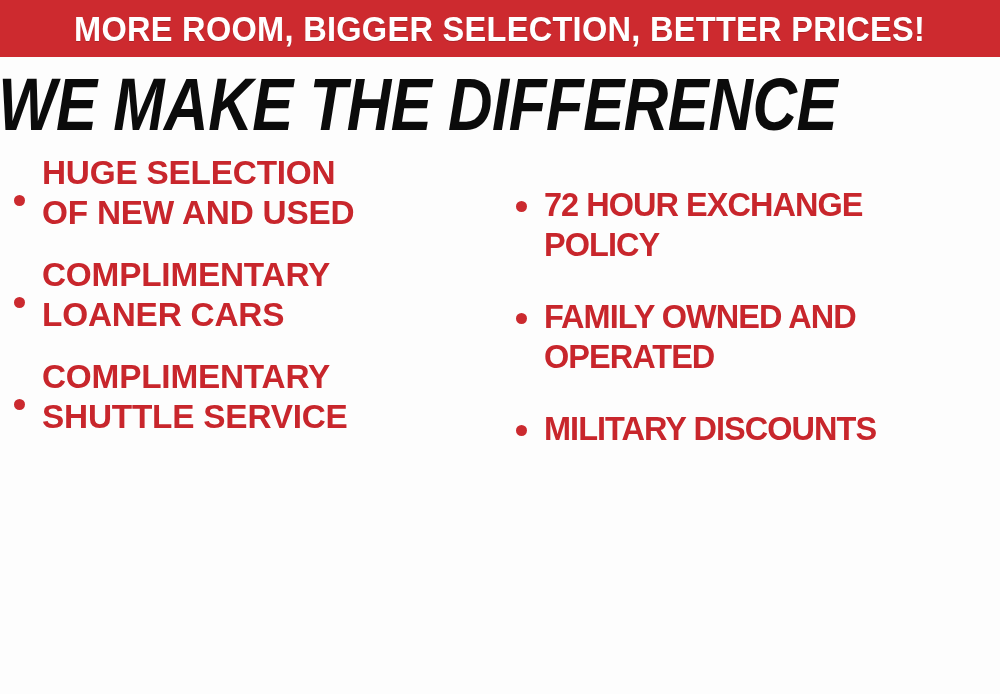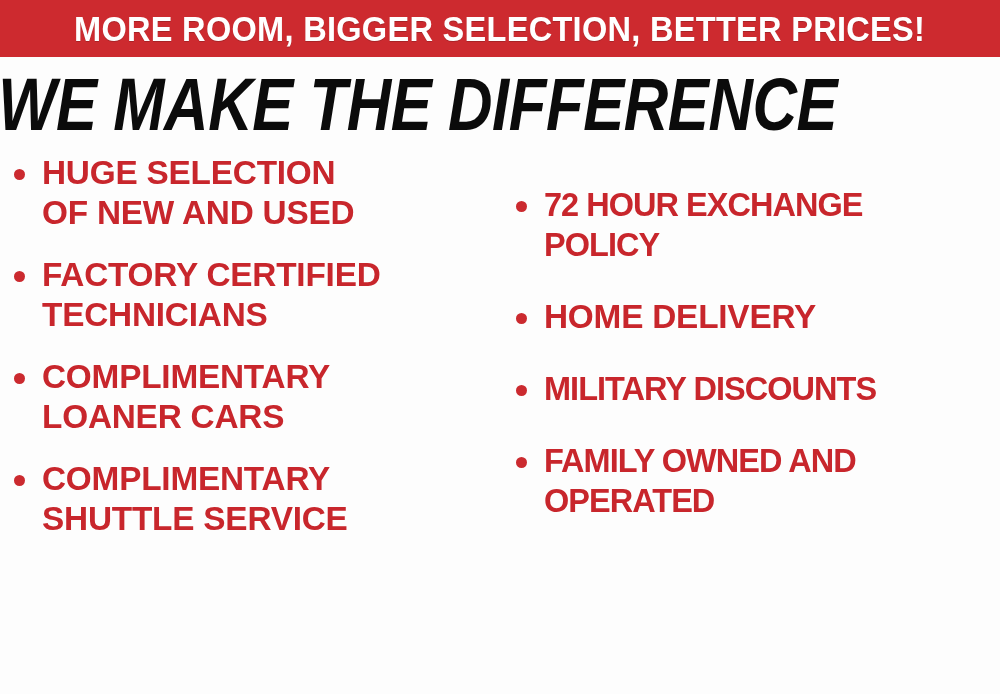--- a/index.html
+++ b/index.html
@@ -81,21 +81,21 @@
   }
   .col-left  { left: 14px;  width: 492px; }
   .col-right { left: 516px; width: 484px; }
 
   .bullet-item {
     position: relative;
     display: flex;
     align-items: flex-start;
     padding-left: 0;
   }
-  .col-left  .bullet-item { margin-bottom: 22px; }
+  .col-left  .bullet-item { margin-bottom: 22px; align-items: center; }
   .col-right .bullet-item { margin-bottom: 20px; margin-top: 32px; }
 
   .dot {
     flex: 0 0 auto;
     width: 11px;
     height: 11px;
     border-radius: 50%;
     background: #cb2a2f;
     margin-top: 17px;
     margin-right: 17px;
@@ -132,50 +132,41 @@
   <div class="columns">
 
     <div class="col col-left">
       <div class="bullet-item">
         <span class="dot"></span>
         <span class="bullet-text">HUGE SELECTION
 OF NEW AND USED</span>
       </div>
       <div class="bullet-item">
         <span class="dot"></span>
-        <span class="bullet-text">FACTORY CERTIFIED
-TECHNICIANS</span>
-      </div>
-      <div class="bullet-item">
-        <span class="dot"></span>
         <span class="bullet-text">COMPLIMENTARY
 LOANER CARS</span>
       </div>
       <div class="bullet-item">
         <span class="dot"></span>
         <span class="bullet-text">COMPLIMENTARY
 SHUTTLE SERVICE</span>
       </div>
     </div>
 
     <div class="col col-right">
       <div class="bullet-item">
         <span class="dot"></span>
         <span class="bullet-text tight">72 HOUR EXCHANGE
 POLICY</span>
       </div>
       <div class="bullet-item">
         <span class="dot"></span>
-        <span class="bullet-text">HOME DELIVERY</span>
+        <span class="bullet-text tight">FAMILY OWNED AND
+OPERATED</span>
       </div>
       <div class="bullet-item">
         <span class="dot"></span>
         <span class="bullet-text tight">MILITARY DISCOUNTS</span>
-      </div>
-      <div class="bullet-item">
-        <span class="dot"></span>
-        <span class="bullet-text tight">FAMILY OWNED AND
-OPERATED</span>
       </div>
     </div>
 
   </div>
 </div>
 
 </body></html>

